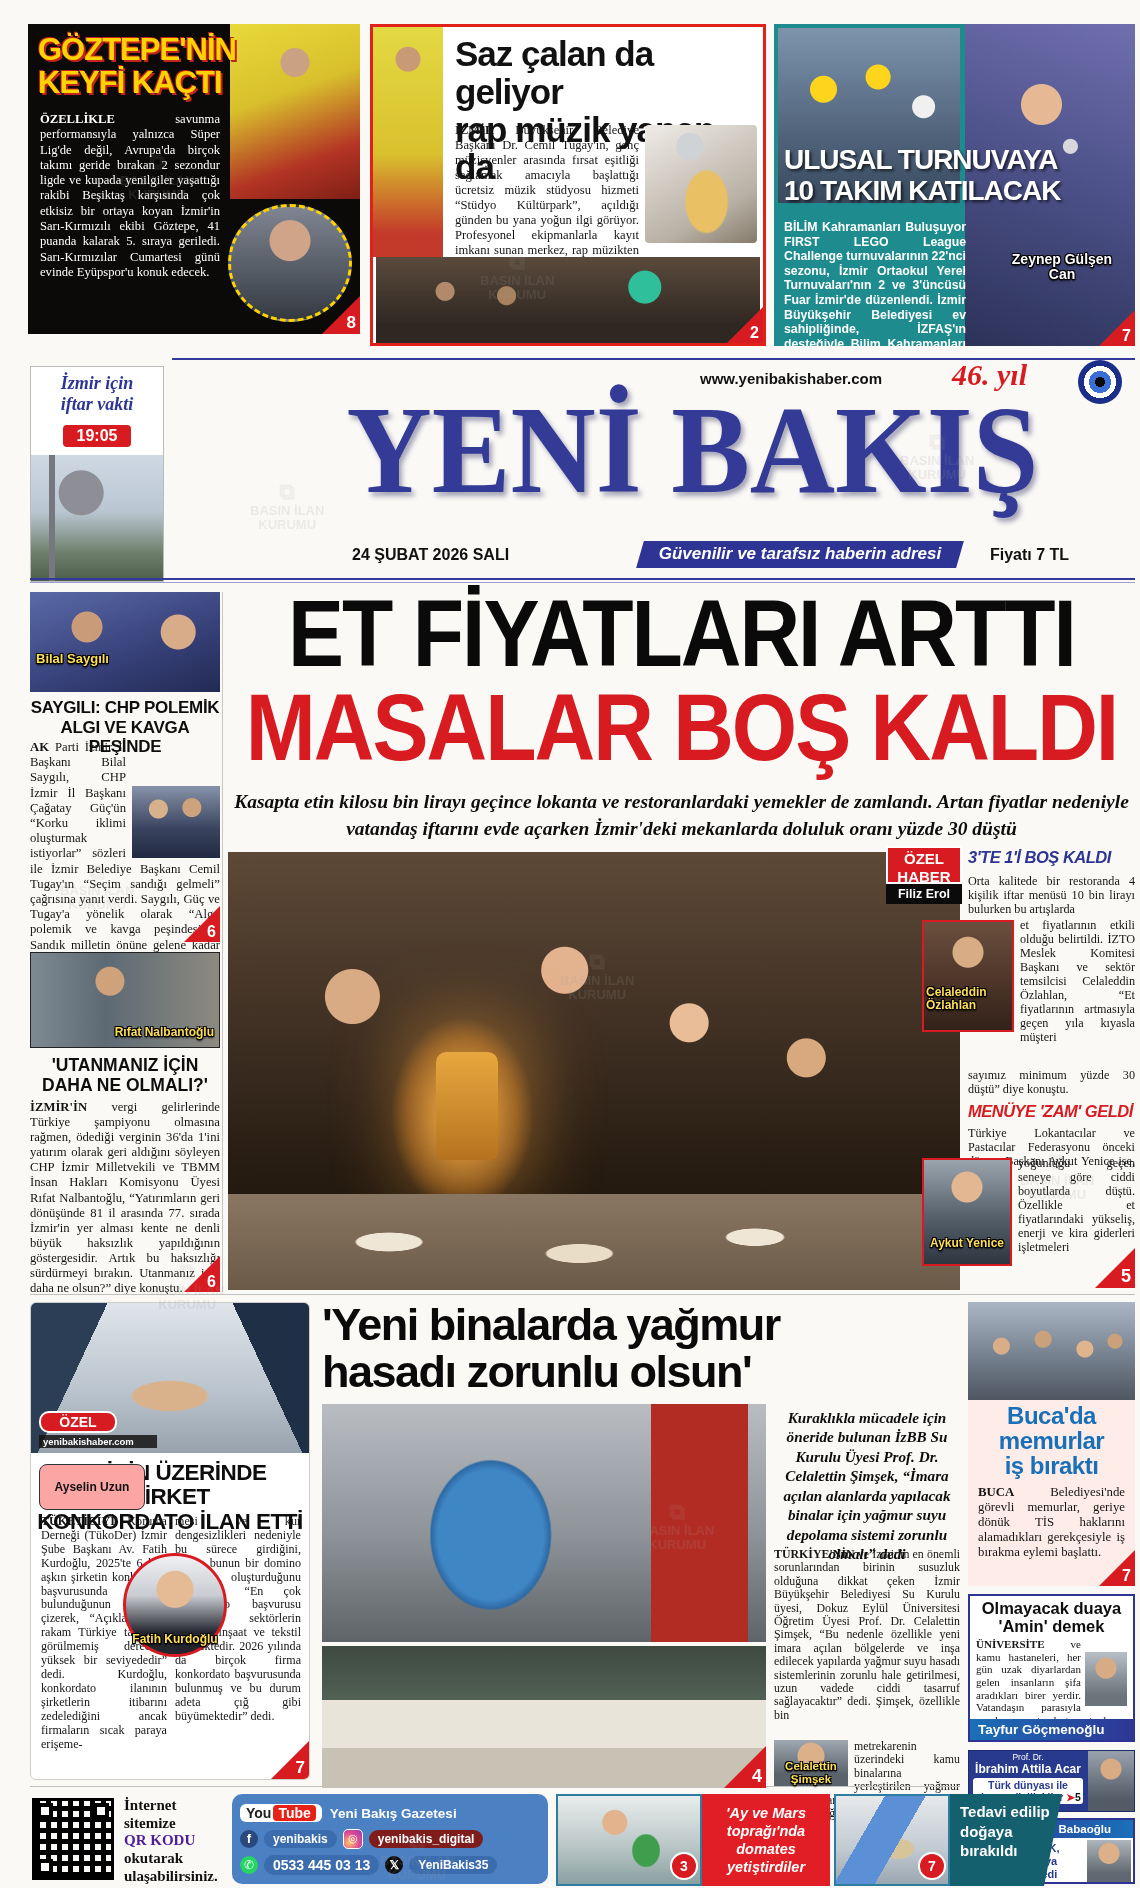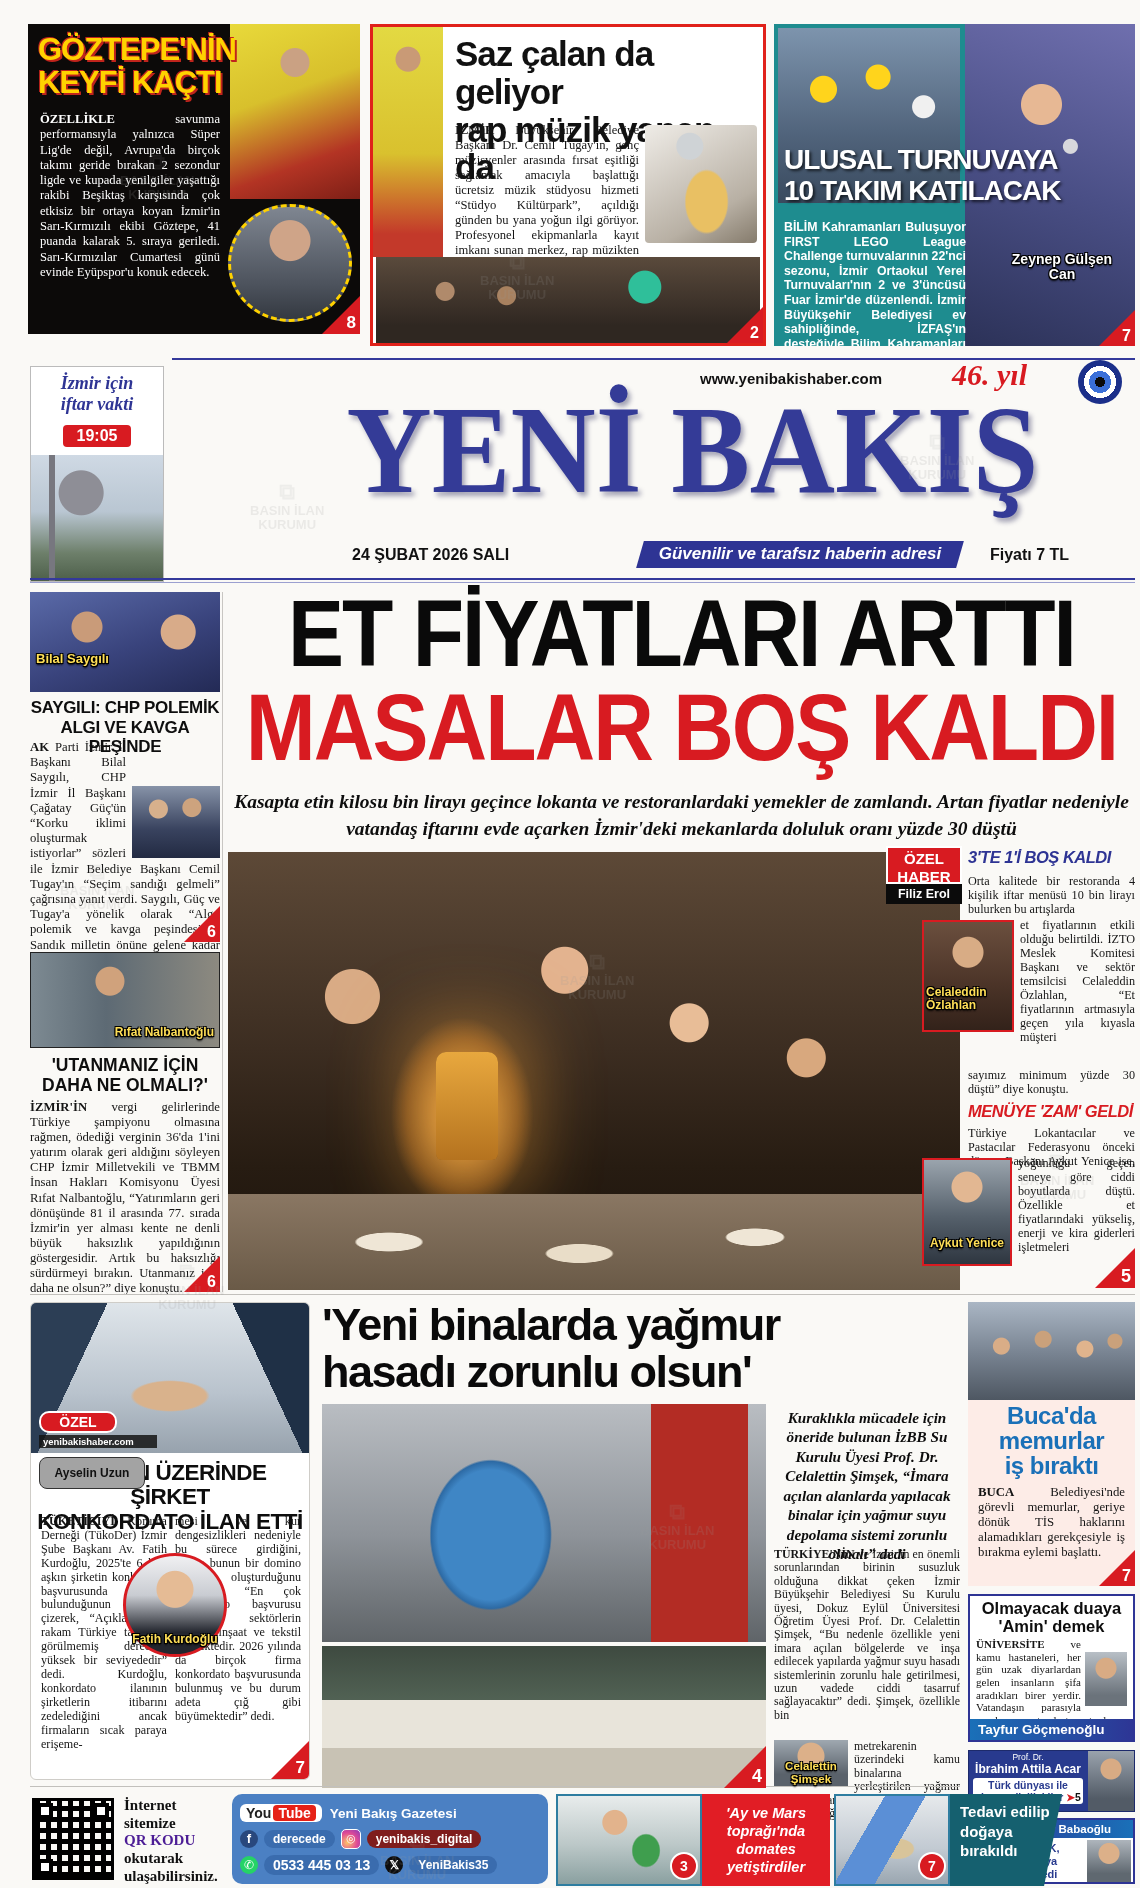--- a/index.html
+++ b/index.html
@@ -229,21 +229,21 @@
 
   <div class="abs" style="left:30px;top:1302px;width:280px;height:478px;border:1px solid #cfcdc8;border-radius:6px;background:#fff;box-sizing:border-box;overflow:hidden;">
     <div class="abs photo" style="left:0;top:0;width:278px;height:150px;background:
       linear-gradient(115deg, #2c3e55 0 22%, transparent 22%),
       linear-gradient(245deg, #1f3046 0 22%, transparent 22%),
       radial-gradient(ellipse 60px 24px at 50% 62%, #d9b28c 0 60%, transparent 66%),
       linear-gradient(180deg,#dfe5ea 0%,#b9c3cd 60%,#97a2ad 100%);"></div>
     <div class="abs" style="left:8px;top:108px;width:150px;z-index:5;">
       <div class="ctr b white" style="width:74px;background:#d81b21;border:2px solid #fff;border-radius:10px;font-size:14px;padding:1px 0;"><span>ÖZEL</span></div>
       <div class="b white" style="width:110px;background:rgba(20,20,20,.85);font-size:9.5px;padding:1px 4px;margin-top:2px;"><span>yenibakishaber.com</span></div>
-      <div class="b ctr" style="width:104px;background:#a3a3a3;border:1px solid #333;border-radius:8px;font-size:12px;padding:8px 0;margin-top:9px;color:#111;"><span>Ayselin Uzun</span></div>
+      <div class="b ctr" style="width:104px;background:#fca5a5;border:1px solid #333;border-radius:8px;font-size:12px;padding:15px 0;margin-top:16px;color:#111;"><span>Ayselin Uzun</span></div>
     </div>
     <div class="abs b ctr" style="left:6px;top:158px;width:266px;font-size:22.5px;line-height:1.08;color:#0d0d0d;letter-spacing:-0.5px;">
       <span>6 BİNİN ÜZERİNDE ŞİRKET</span><br><span>KONKORDATO İLAN ETTİ</span>
     </div>
     <div class="bodytxt just abs" style="left:10px;top:212px;width:126px;font-size:12.1px;line-height:13.9px;">
       <b>TÜKETİCİYİ</b> <span>Koruma Derneği (TükoDer) İzmir Şube Başkanı Av. Fatih Kurdoğlu, 2025'te 6 bini aşkın şirketin konkordato başvurusunda bulunduğunun altını çizerek, “Açıklanan bu rakam Türkiye tarihinde görülmemiş derecede yüksek bir seviyededir” dedi. Kurdoğlu, konkordato ilanının şirketlerin itibarını zedelediğini ancak firmaların sıcak paraya erişeme-</span>
     </div>
     <div class="bodytxt just abs" style="left:144px;top:212px;width:126px;font-size:12.1px;line-height:13.9px;"><span>mesi ve kur dengesizlikleri nedeniyle bu sürece girdiğini, ayrıca bunun bir domino etkisi oluşturduğunu belirterek, “En çok konkordato başvurusu yapılan sektörlerin başında inşaat ve tekstil gelmektedir. 2026 yılında da birçok firma konkordato başvurusunda bulunmuş ve bu durum adeta çığ gibi büyümektedir” dedi.</span></div>
     <div class="abs" style="left:92px;top:250px;width:98px;height:98px;border-radius:50%;border:3px solid #d81b21;z-index:4;background:
       radial-gradient(circle at 50% 34%, #e5bb95 0 18px, transparent 19px),
@@ -354,21 +354,21 @@
   <div class="abs" style="left:232px;top:1794px;width:316px;height:90px;background:#4b80c3;border-radius:10px;padding:6px 8px;box-sizing:border-box;">
     <div style="display:flex;align-items:center;gap:8px;height:26px;">
       <div style="background:#fff;border-radius:6px;padding:1px 6px;display:flex;align-items:center;gap:2px;">
         <span class="b" style="color:#222;font-size:14px;">You</span>
         <span class="b white" style="background:#e62117;border-radius:4px;padding:0 5px;font-size:14px;">Tube</span>
       </div>
       <span class="b white" style="font-size:13.5px;">Yeni Bakış Gazetesi</span>
     </div>
     <div style="display:flex;align-items:center;gap:6px;height:26px;">
       <div class="b white ctr" style="width:18px;height:18px;border-radius:50%;background:#29487d;font-size:13px;line-height:18px;">f</div>
-      <span class="b white" style="background:#3a6cae;border-radius:10px;padding:2px 9px;font-size:12px;">derecede</span>
+      <span class="b white" style="background:#3a6cae;border-radius:10px;padding:2px 9px;font-size:12px;">yenibakis</span>
       <div class="ctr" style="width:18px;height:18px;border-radius:5px;background:radial-gradient(circle at 30% 70%,#fdc468,#df4996 55%,#8a3ab9);border:1px solid #fff;color:#fff;font-size:11px;line-height:17px;">◎</div>
       <span class="b white" style="background:#7f1d1d;border-radius:10px;padding:2px 9px;font-size:12px;">yenibakis_digital</span>
     </div>
     <div style="display:flex;align-items:center;gap:6px;height:26px;">
       <div class="ctr white" style="width:18px;height:18px;border-radius:50%;background:#25d366;font-size:12px;line-height:18px;">✆</div>
       <span class="b white" style="background:#3a6cae;border-radius:10px;padding:2px 9px;font-size:14px;">0533 445 03 13</span>
       <div class="ctr b white" style="width:18px;height:18px;border-radius:50%;background:#0d0d0d;font-size:12px;line-height:18px;">𝕏</div>
       <span class="b white" style="background:#3a6cae;border-radius:10px;padding:2px 9px;font-size:12px;">YeniBakis35</span>
     </div>
   </div>

